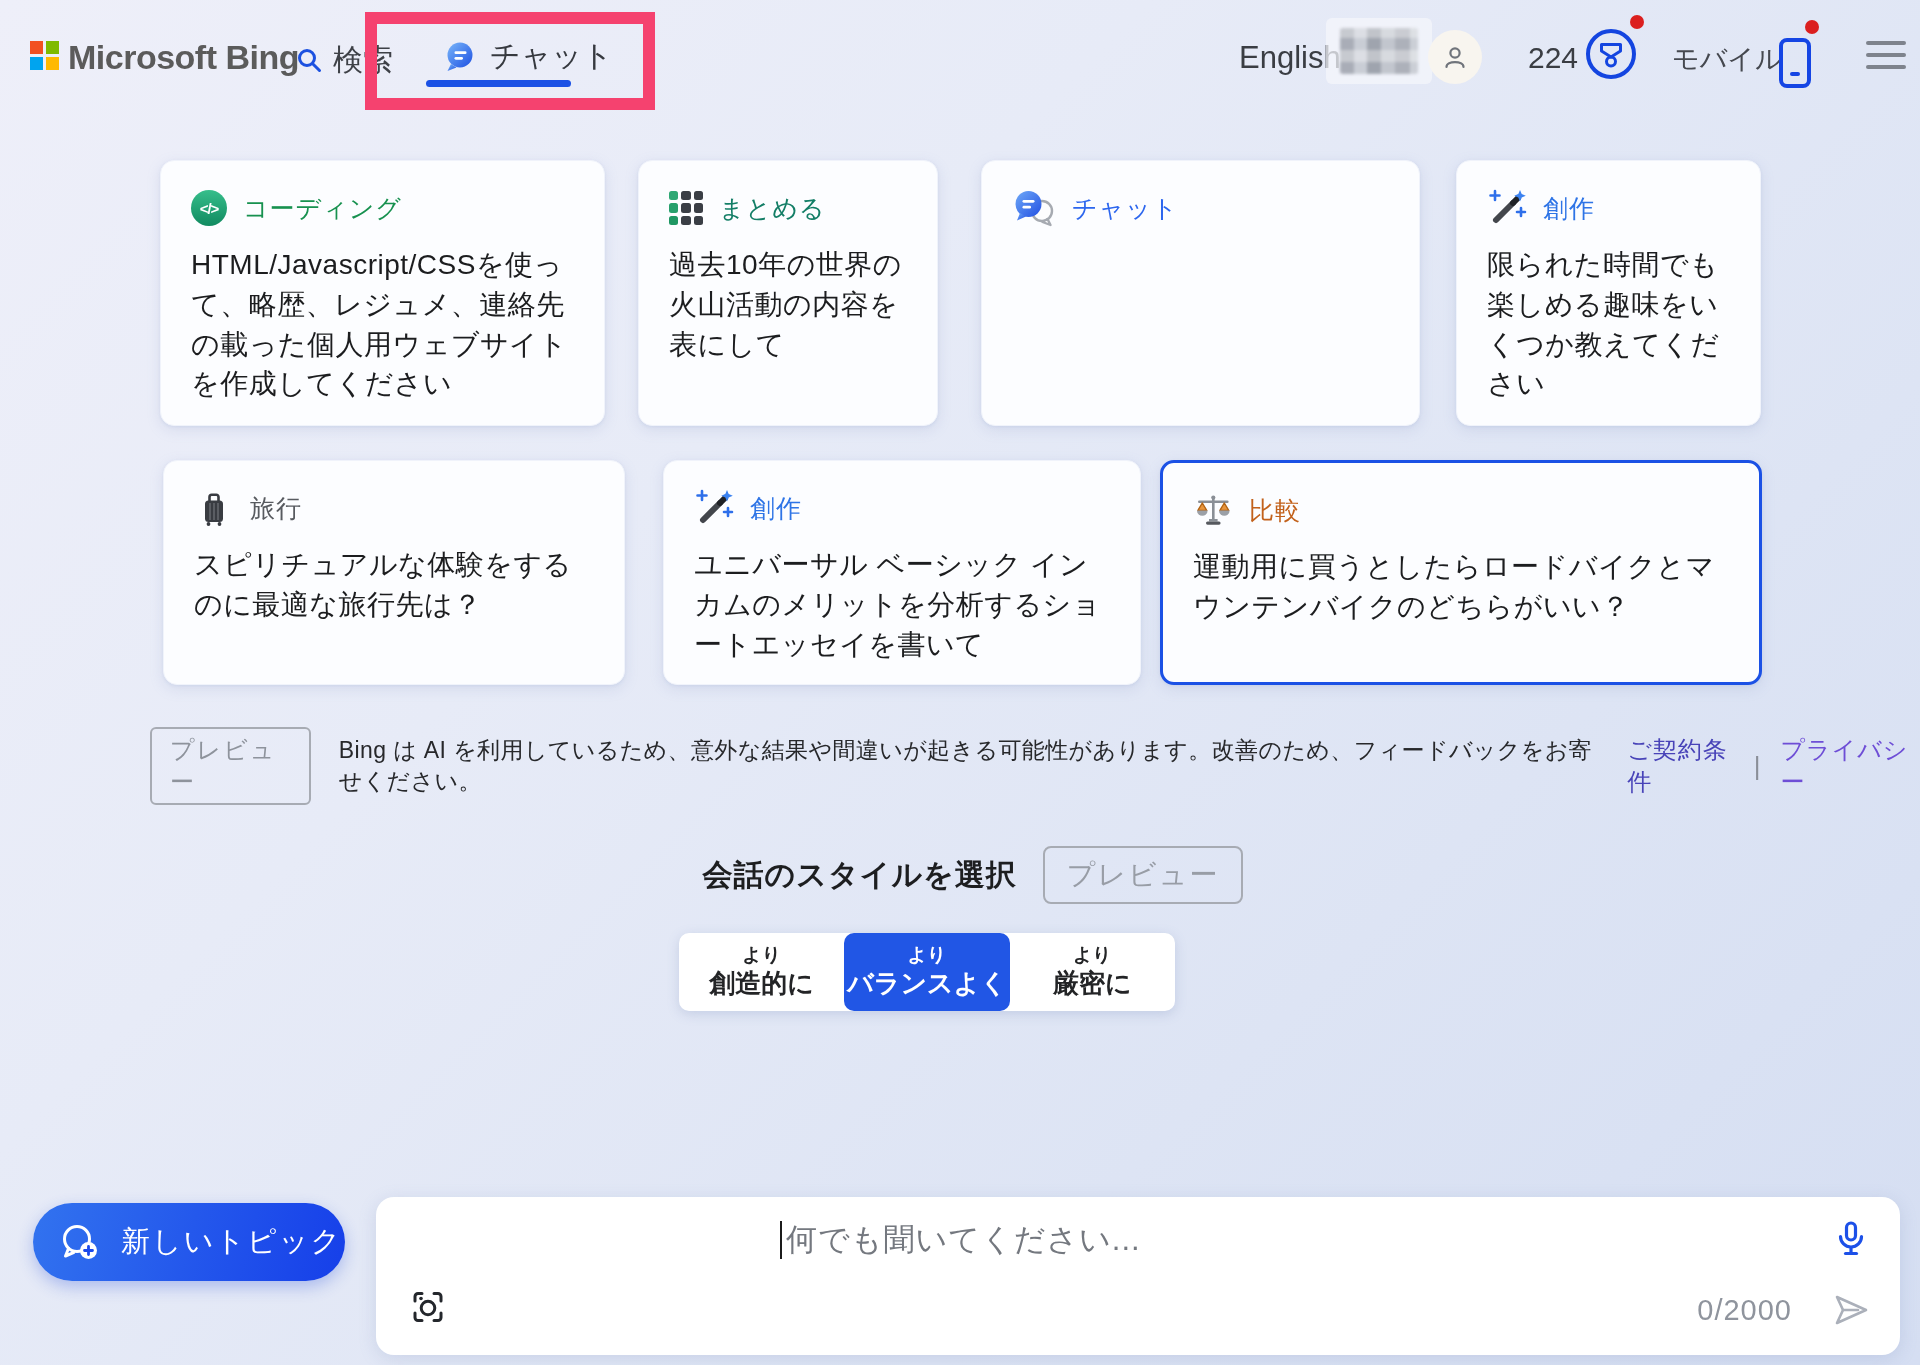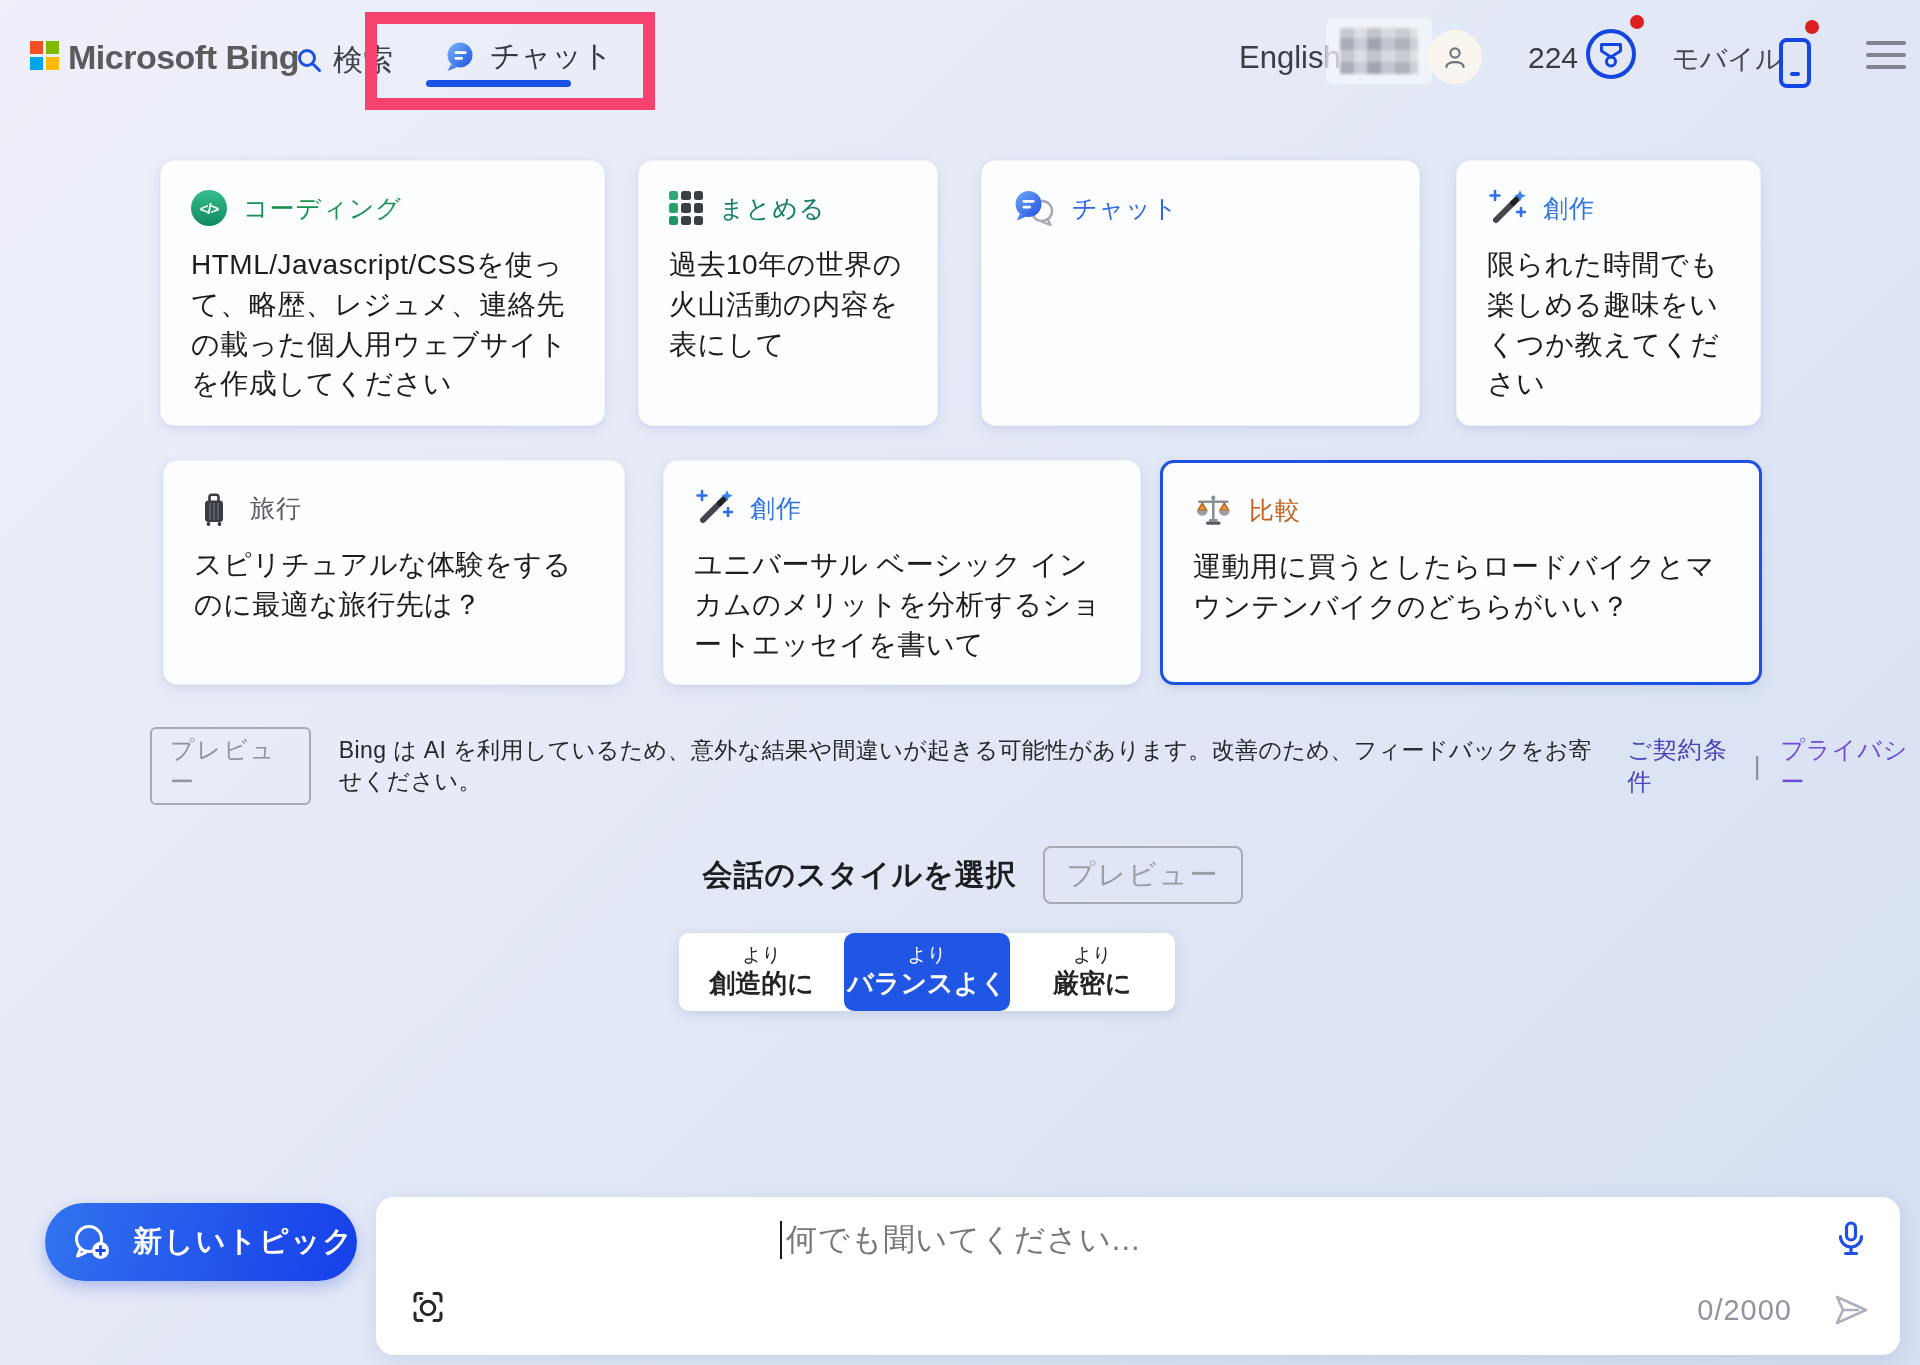--- a/index.html
+++ b/index.html
@@ -55,29 +55,29 @@
   .disc-text{margin-left:28px;font-size:23px;color:#27282B;letter-spacing:0.4px;}
   .disc-link{font-size:24px;margin-left:14px;letter-spacing:1px;}
   .disc-sep{margin-left:12px;color:#8A8F98;font-size:26px;}
   
   .style-title-row{position:absolute;left:13px;top:846px;width:1920px;display:flex;justify-content:center;align-items:center;gap:26px;}
   .style-title{font-size:30px;font-weight:600;color:#1D1E20;letter-spacing:1px;}
   .style-badge{border:2px solid #A7ABB3;border-radius:8px;color:#989DA6;font-size:28px;padding:8px 22px;letter-spacing:2px;}
   .style-toggle{position:absolute;left:679px;top:933px;width:496px;height:78px;background:#fff;border-radius:10px;
     box-shadow:0 3px 12px rgba(110,130,180,.25);display:flex;}
   .style-opt{flex:1;display:flex;flex-direction:column;align-items:center;justify-content:center;border-radius:10px;cursor:pointer;}
-  .style-opt .l1{font-size:19px;font-weight:400;color:#232426;line-height:1.2;}
+  .style-opt .l1{font-size:19px;font-weight:700;color:#232426;line-height:1.2;}
   .style-opt .l2{font-size:26px;font-weight:700;color:#232426;line-height:1.25;}
   .style-opt.selected{background:#2156E5;}
   .style-opt.selected .l1,.style-opt.selected .l2{color:#fff;}
   
-  .new-topic{position:absolute;left:45px;top:1203px;width:312px;height:78px;border-radius:40px;
+  .new-topic{position:absolute;left:33px;top:1203px;width:312px;height:78px;border-radius:40px;
     background:linear-gradient(105deg,#3273EF 0%,#2458EC 50%,#163FE9 100%);
     display:flex;align-items:center;gap:18px;padding-left:24px;box-sizing:border-box;
-    box-shadow:0 6px 16px rgba(40,80,220,.30);cursor:pointer;font-weight:bold;}
+    box-shadow:0 6px 16px rgba(40,80,220,.30);cursor:pointer;}
   .new-topic-label{color:#fff;font-size:29px;letter-spacing:2px;}
   .input-box{position:absolute;left:376px;top:1197px;width:1524px;height:158px;background:#fff;border-radius:18px;
     box-shadow:0 4px 18px rgba(110,130,180,.20);}
   .caret{position:absolute;left:404px;top:24px;width:2px;height:38px;background:#1B1B1B;}
   .prompt-input{position:absolute;left:408px;top:18px;width:900px;height:48px;border:none;outline:none;
     font-size:31px;color:#737373;background:transparent;font-family:inherit;letter-spacing:1px;}
   .prompt-input::placeholder{color:#74787F;opacity:1;}
   .mic-btn{position:absolute;right:28px;top:22px;cursor:pointer;}
   .cam-btn{position:absolute;left:32px;bottom:24px;cursor:pointer;}
   .char-count{position:absolute;right:108px;bottom:28px;font-size:29px;color:#8F949D;letter-spacing:1px;}

